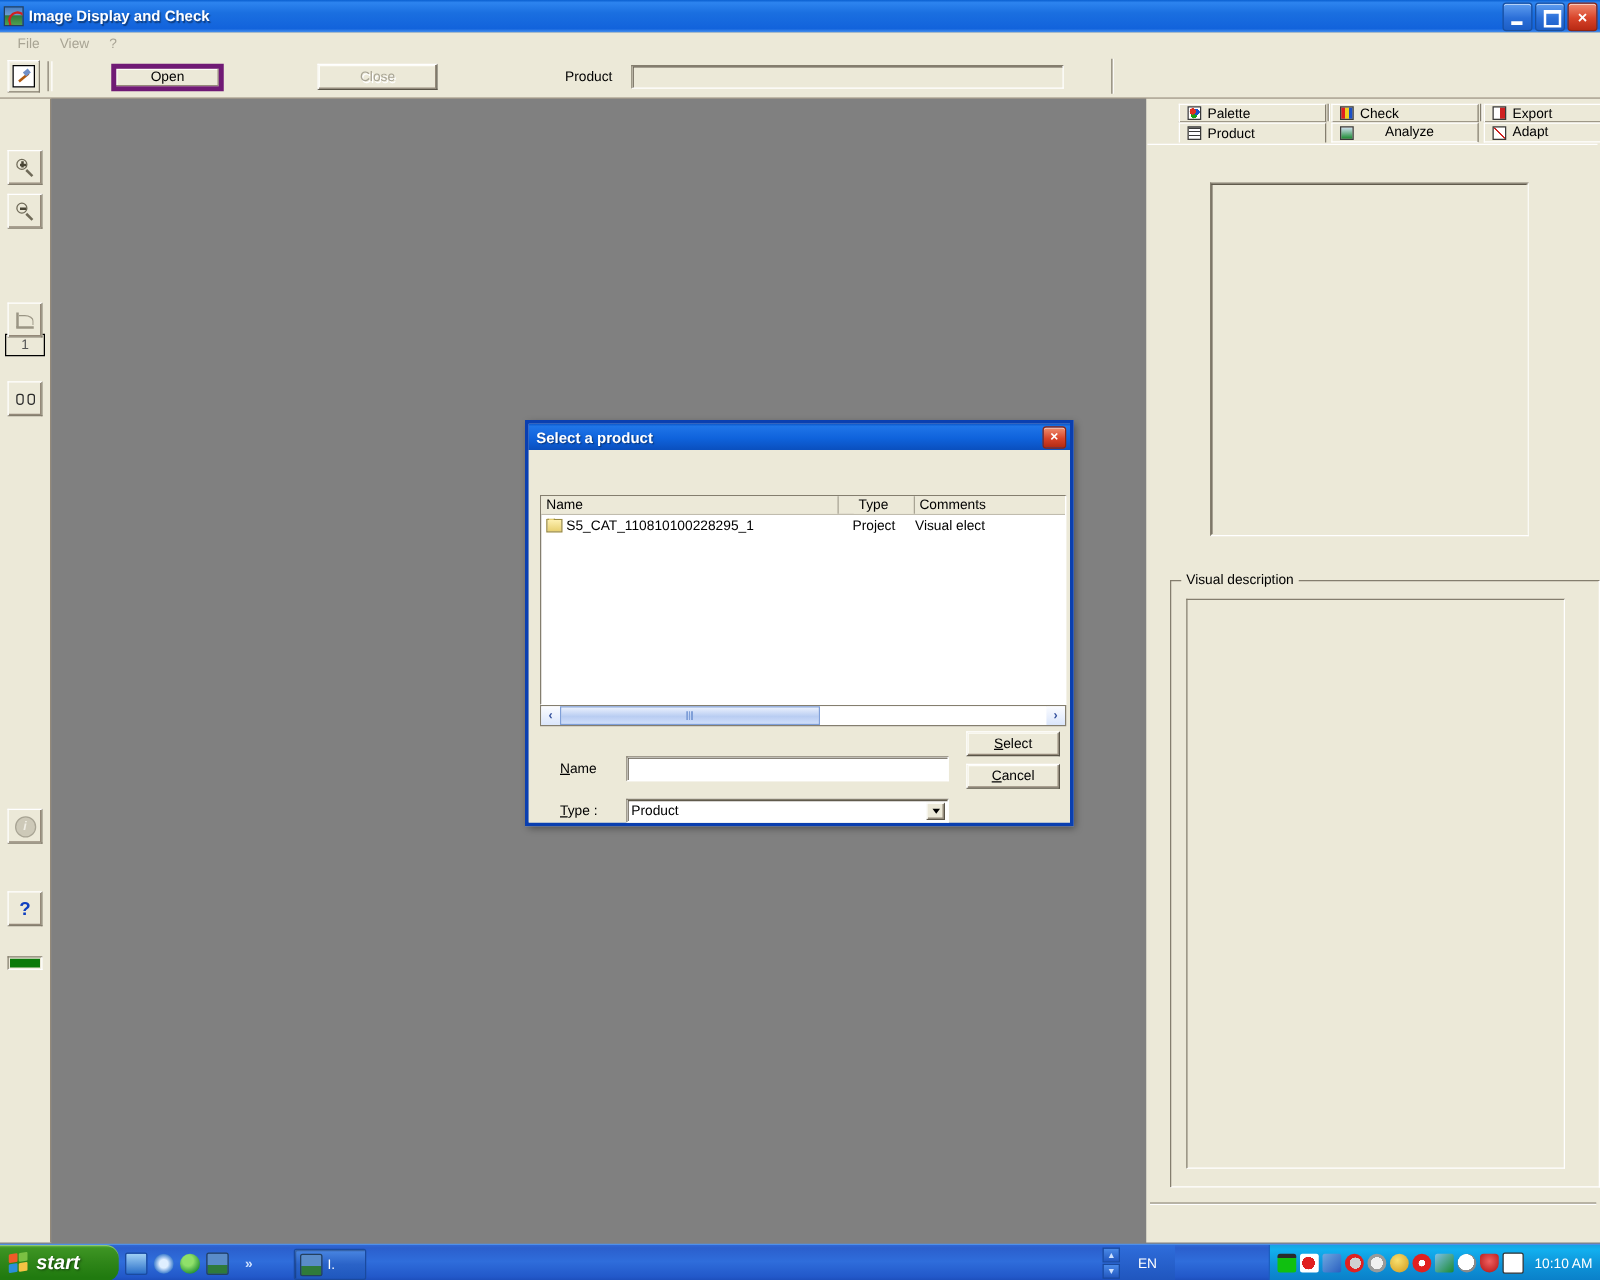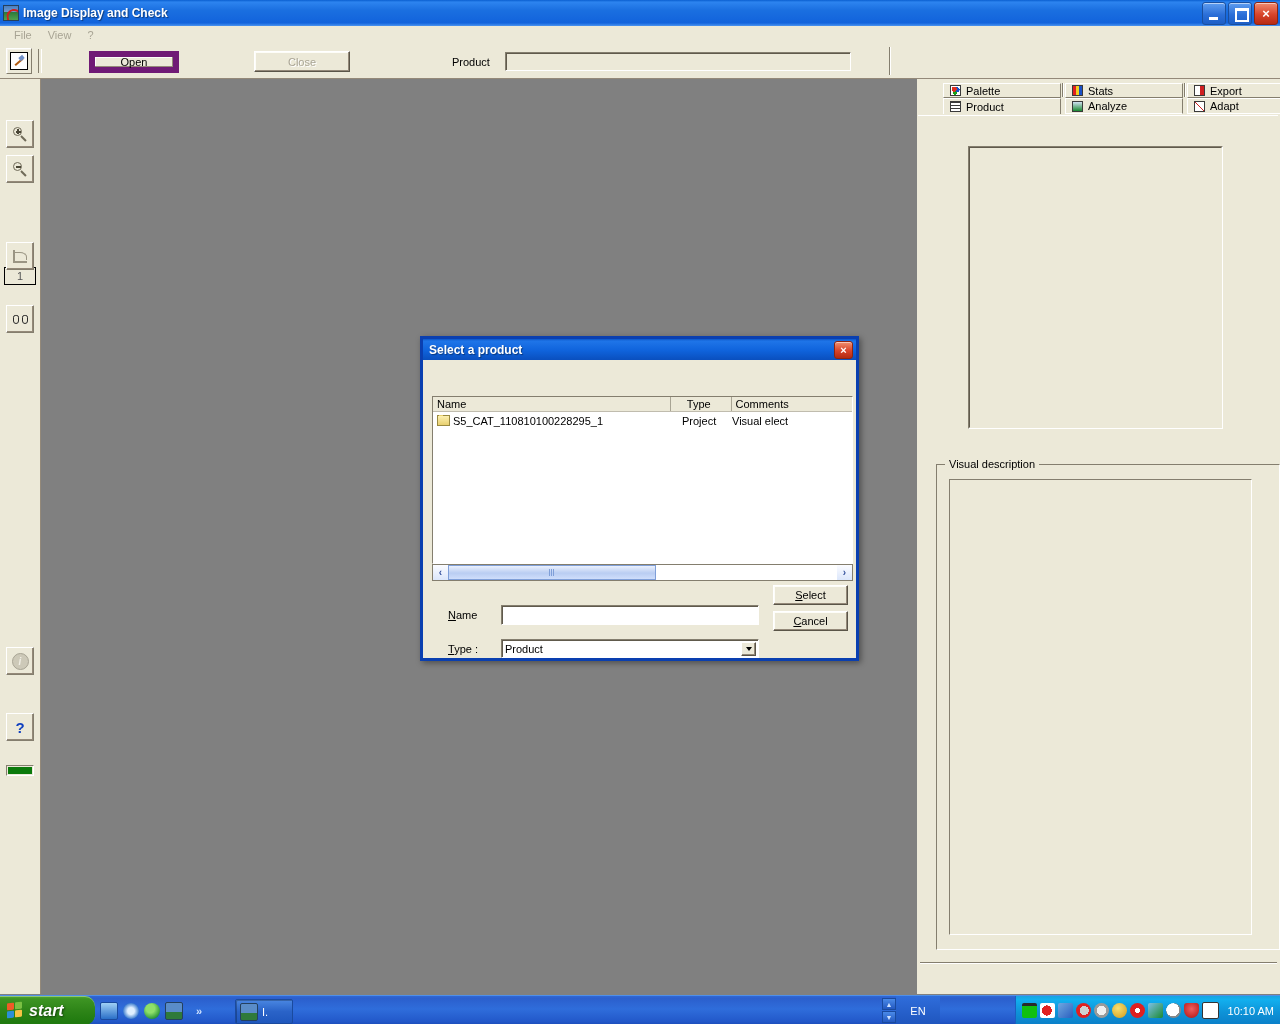--- a/index.html
+++ b/index.html
@@ -63,21 +63,21 @@
   .hammer{width:16px;height:16px;border:1px solid #000;background:#fff;position:relative;overflow:hidden;}
   .hammer:before{content:"";position:absolute;left:3px;top:8px;width:10px;height:2px;background:#b05a10;transform:rotate(-40deg);}
   .hammer:after{content:"";position:absolute;left:8px;top:3px;width:5px;height:4px;background:#7090c8;transform:rotate(-40deg);}
   .tb-sep{width:2px;height:24px;margin:0 6px;border-left:1px solid #847e6e;border-right:1px solid #fff;}
   .xbtn{
     height:21px;background:#ece9d8;font-size:11px;color:#000;
     border:1px solid #fff;border-right-color:#5a5548;border-bottom-color:#5a5548;
     box-shadow:inset -1px -1px 0 #948979, inset 1px 1px 0 #fdfdf8;
     display:flex;align-items:center;justify-content:center;box-sizing:border-box;
   }
-  .xbtn.focused{border:6px solid #701a75;box-shadow:inset -1px -1px 0 #948979, inset 1px 1px 0 #fdfdf8;}
+  .xbtn.focused{border:4px solid #701a75;box-shadow:inset -1px -1px 0 #948979, inset 1px 1px 0 #fdfdf8;}
   .xbtn.disabled{color:#a8a494;text-shadow:1px 1px 0 #fff;}
   #open-button{position:absolute;left:89px;top:51px;width:90px;height:22px;}
   #close-button{position:absolute;left:254px;top:51px;width:96px;height:21px;}
   .product-label{position:absolute;left:452px;top:56px;font-size:11px;color:#000;}
   .product-field{
     position:absolute;left:505px;top:52px;width:346px;height:19px;background:#ece9d8;
     border:1px solid #847e6e;border-right-color:#fff;border-bottom-color:#fff;
     box-shadow:inset 1px 1px 0 #605a4c;box-sizing:border-box;
   }
   .tb-sep2{position:absolute;left:889px;top:47px;width:0;height:28px;border-left:1px solid #847e6e;border-right:1px solid #fff;}
@@ -351,32 +351,32 @@
   <div class="canvas"></div>
 
   <div class="rightpanel">
     <div class="tabrow">
       <div class="tab row1" style="left:26px;width:118px;">
         <span class="tico" style="background:radial-gradient(circle at 35% 35%,#e03020 30%,transparent 31%),radial-gradient(circle at 70% 40%,#1a50c8 28%,transparent 29%),radial-gradient(circle at 45% 72%,#18a018 28%,transparent 29%),#fff;"></span>
         <span class="tlab">Palette</span>
       </div>
       <div class="tab row1" style="left:148px;width:118px;">
         <span class="tico" style="background:linear-gradient(to right,#e02020 0 33%,#f0d020 33% 66%,#1a50c8 66% 100%);"></span>
-        <span class="tlab">Stats</span>
+        <span class="tlab">Check</span>
       </div>
       <div class="tab row1" style="left:270px;width:118px;">
         <span class="tico" style="background:linear-gradient(to right,#fff 0 55%,#d02020 55% 100%);"></span>
         <span class="tlab">Export</span>
       </div>
 
       <div class="tab row2 active" style="left:26px;width:118px;">
         <span class="tico" style="background:repeating-linear-gradient(to bottom,#3a3a3a 0 1px,#fff 1px 3px);"></span>
         <span class="tlab">Product</span>
       </div>
-      <div class="tab row2" style="left:148px;width:118px;">
+      <div class="tab row2" style="left:148px;width:118px;gap:20px;">
         <span class="tico" style="background:linear-gradient(to bottom,#cfe0f0,#1a8a30);"></span>
         <span class="tlab">Analyze</span>
       </div>
       <div class="tab row2" style="left:270px;width:118px;">
         <span class="tico" style="background:linear-gradient(45deg,#fff 45%,#d02020 45% 55%,#fff 55%);"></span>
         <span class="tlab">Adapt</span>
       </div>
       <div class="tabsplit" style="left:145px;top:4px;height:14px;"></div>
       <div class="tabsplit" style="left:267px;top:4px;height:14px;"></div>
     </div>

